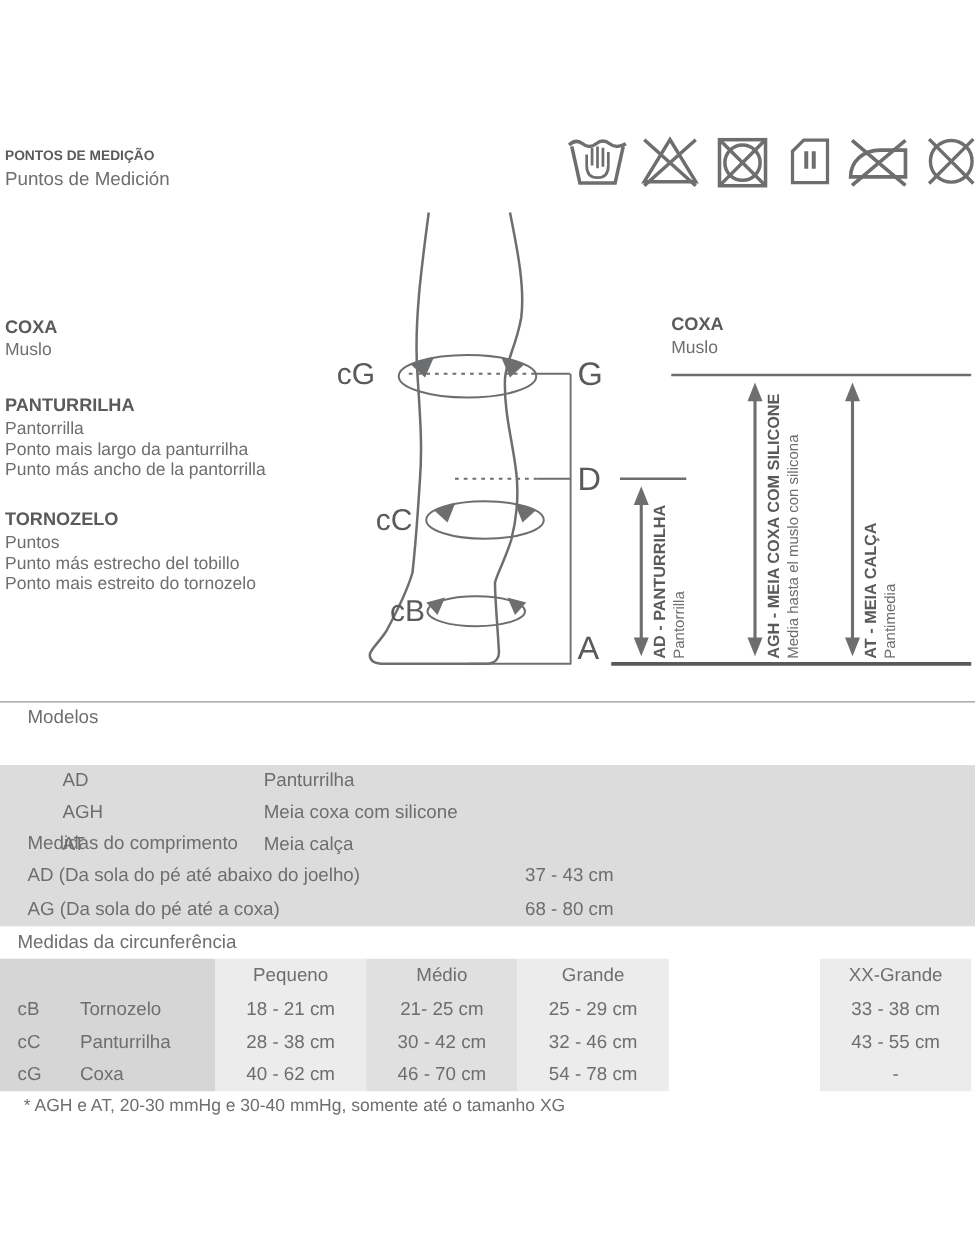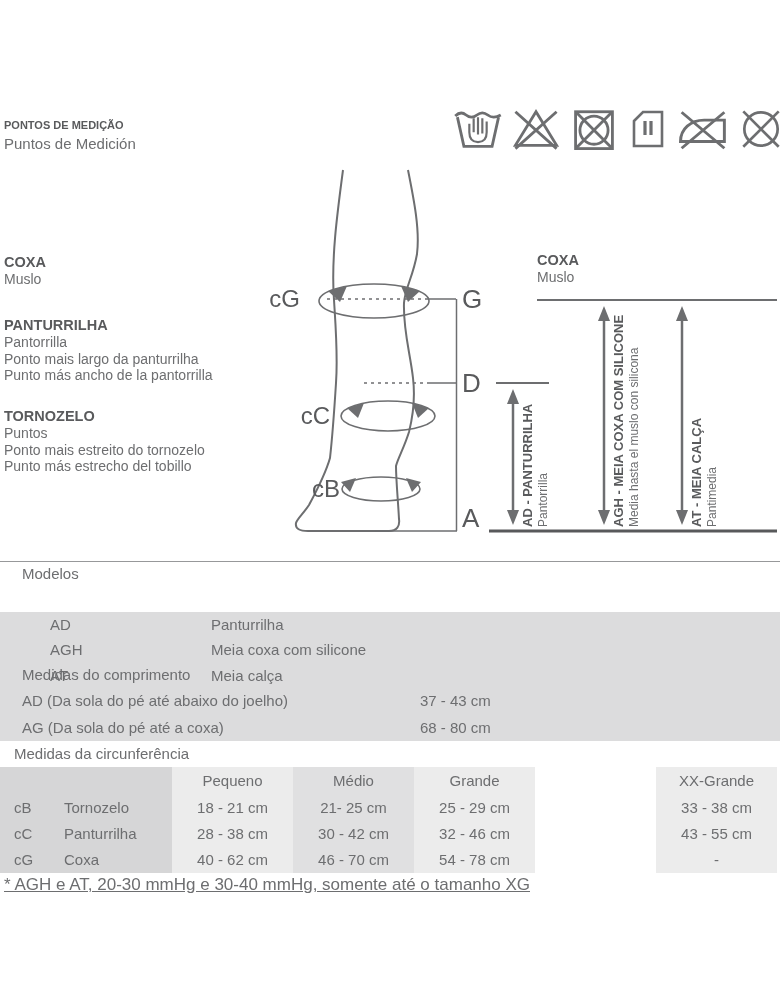--- a/index.html
+++ b/index.html
@@ -64,21 +64,21 @@
   .ctable .cell{height:26.33px;display:flex;align-items:center;justify-content:center;}
   .ctable .cell.hd{height:27px;}
   .ctable .labcol{left:0;width:172px;background:var(--label-col);}
   .ctable .labcol .cell{justify-content:flex-start;}
   .ctable .labcol .code{display:inline-block;width:50px;padding-left:14px;}
   .ctable .v0{left:172px;width:121px;background:var(--col-light);}
   .ctable .v1{left:293px;width:121px;background:var(--col-mid);}
   .ctable .v2{left:414px;width:121px;background:var(--col-light);}
   .ctable .v3{left:535px;width:121px;background:var(--col-mid);}
   .ctable .v4{left:656px;width:121px;background:var(--col-light);}
-  .footnote{left:4px;top:875px;font-size:17px;line-height:19px;text-decoration:underline;}
+  .footnote{left:19px;top:875px;font-size:14px;line-height:19px;}
   text{font-family:"Liberation Sans", sans-serif;}
 </style>
 </head>
 <body>
 
 <div id="page">
 
   <div class="abs doc-title">
     <div class="t1">PONTOS DE MEDIÇÃO</div>
     <div class="t2">Puntos de Medición</div>
@@ -120,22 +120,22 @@
   </div>
   <div class="abs mlabel lbl-pant">
     <div class="t1">PANTURRILHA</div>
     <div class="t2">Pantorrilla</div>
     <div class="t2">Ponto mais largo da panturrilha</div>
     <div class="t2">Punto más ancho de la pantorrilla</div>
   </div>
   <div class="abs mlabel lbl-torn">
     <div class="t1">TORNOZELO</div>
     <div class="t2">Puntos</div>
+    <div class="t2">Punto más estrecho del tobillo</div>
     <div class="t2">Ponto mais estreito do tornozelo</div>
-    <div class="t2">Punto más estrecho del tobillo</div>
   </div>
 
   <div class="abs right-coxa">
     <div class="t1">COXA</div>
     <div class="t2">Muslo</div>
   </div>
 
   <svg class="abs" style="left:0;top:0;" width="780" height="560" viewBox="0 0 780 560">
 
     <path d="M343,170 C337,215 331,260 334,300 C336,332 338,356 336,383 C334,415 332,440 330,458

